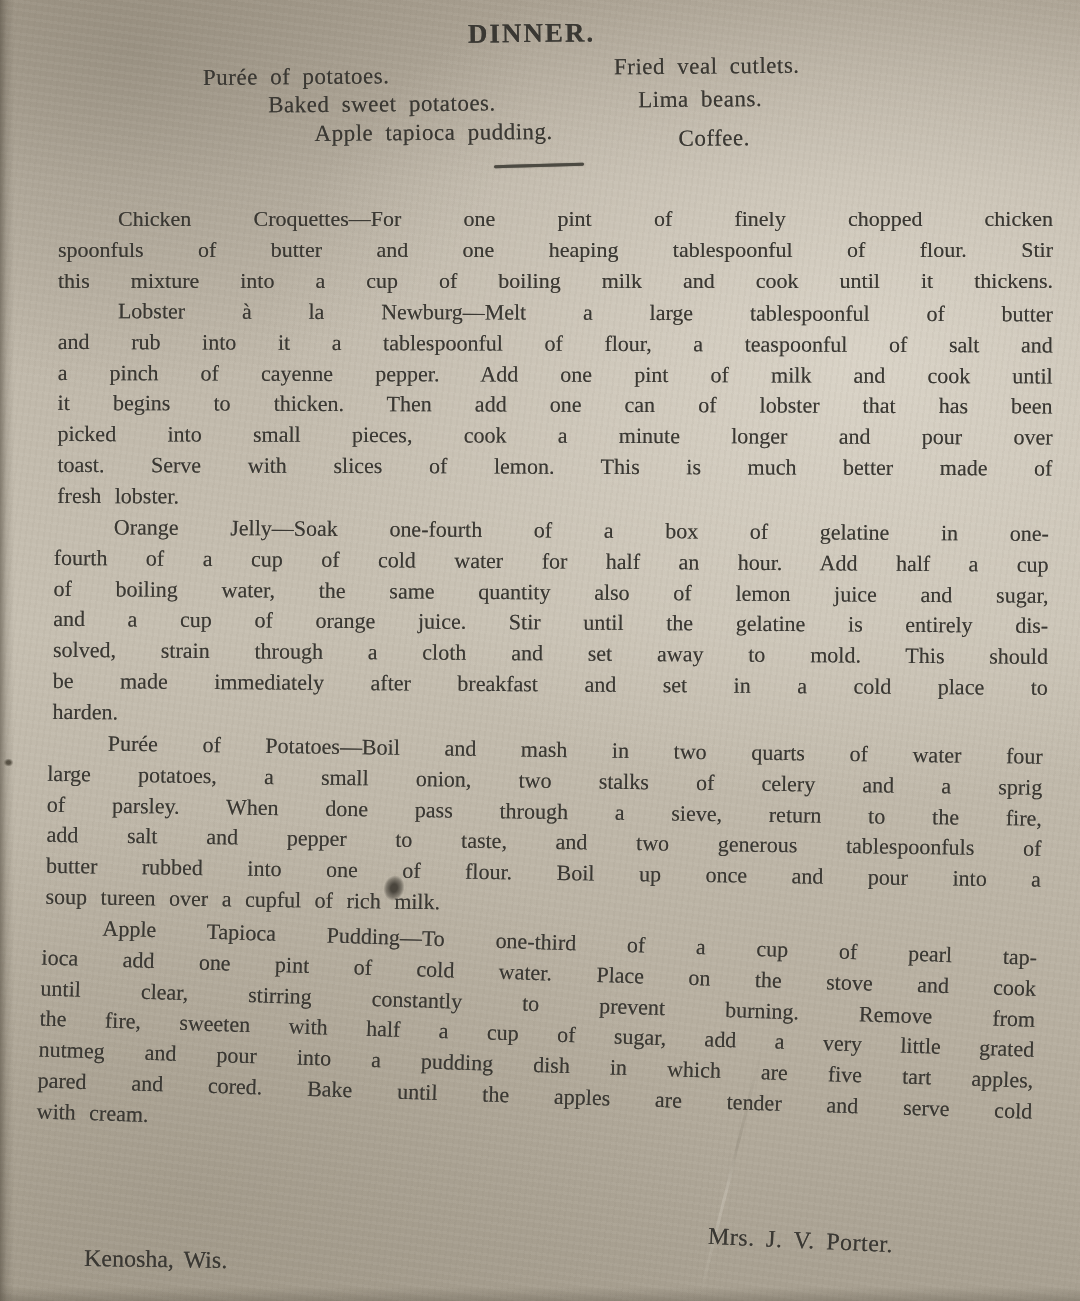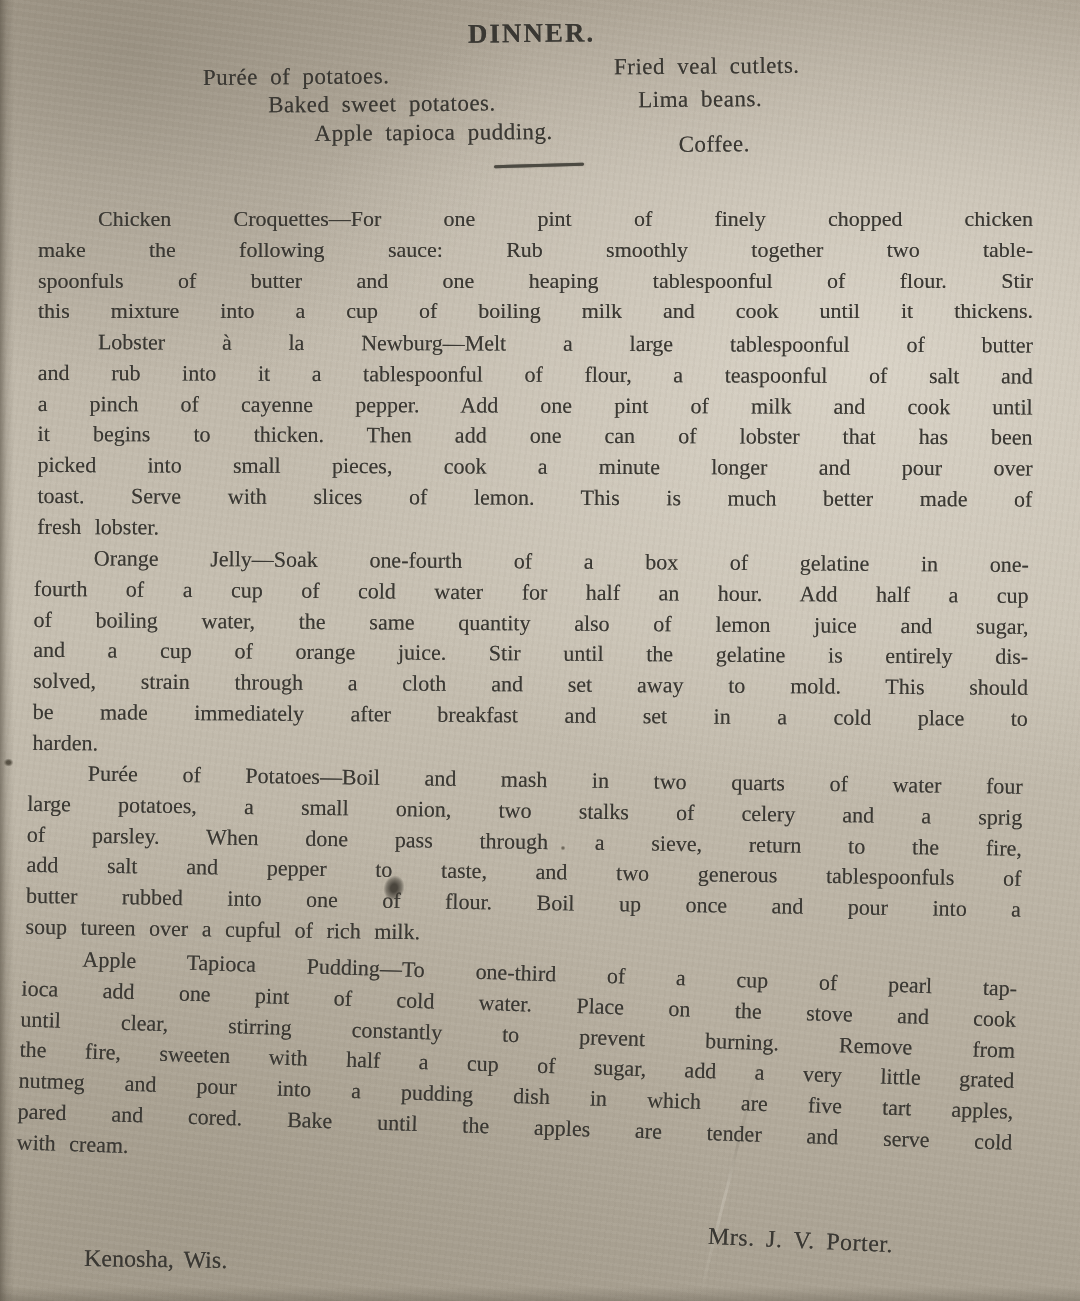--- a/index.html
+++ b/index.html
@@ -47,29 +47,29 @@
   .menu-row { position:absolute; left:0; width:100%; height:30px; }
   .menu-row .mi { position:absolute; font-size:23px; letter-spacing:0.5px; word-spacing:6px; white-space:nowrap; text-shadow: 0 0 0.6px rgba(58,56,51,0.65); }
   .menu-row:nth-child(1) { top:57px; }
   .menu-row:nth-child(2) { top:88px; }
   .menu-row:nth-child(3) { top:117px; }
   .menu-row:nth-child(1) .m-left  { left:203px; top:5px; }
   .menu-row:nth-child(1) .m-right { left:614px; top:-2px; }
   .menu-row:nth-child(2) .m-left  { left:268px; top:2px; }
   .menu-row:nth-child(2) .m-right { left:638px; top:0; }
   .menu-row:nth-child(3) .m-left  { left:314px; top:2px; }
-  .menu-row:nth-child(3) .m-right { left:678px; top:16px; }
+  .menu-row:nth-child(3) .m-right { left:678px; top:10px; }
   .divider {
     position:absolute; left:494px; top:164px; width:90px; height:3px;
     background:#4c4a42; border-radius:2px; transform: rotate(-1.6deg);
     box-shadow: 0 0 1px rgba(76,74,66,0.8);
   }
 
   
-  .recipes { position:absolute; left:38px; top:204px; width:995px; }
+  .recipes { position:absolute; left:58px; top:204px; width:995px; }
   .para { transform-origin: 0 0; }
   .para-0 { transform: rotate(0deg); }
   .para-1 { transform: rotate(0.2deg); }
   .para-2 { transform: rotate(0.4deg) translateX(-4px); }
   .para-3 { transform: rotate(0.8deg) translateX(-10px); }
   .para-4 { transform: rotate(1.8deg) translateX(-15px); }
   .line {
     font-size:22px; line-height:30.8px; white-space:normal;
     text-align: justify; text-align-last: justify;
     text-shadow: 0 0 0.6px rgba(58,56,51,0.6);
@@ -131,21 +131,20 @@
           <span class="mi m-left">Apple tapioca pudding.</span>
           <span class="mi m-right">Coffee.</span>
         </div>
       </div>
     <div class="divider"></div>
   </header>
 
   <main class="recipes">
       <div class="para para-0">
         <div class="line first">Chicken Croquettes—For one pint of finely chopped chicken</div>
-        <div class="line">make the following sauce:  Rub smoothly together two table-</div>
         <div class="line">spoonfuls of butter and one heaping tablespoonful of flour.  Stir</div>
         <div class="line">this mixture into a cup of boiling milk and cook until it thickens.</div>
       </div>
       <div class="para para-1">
         <div class="line first">Lobster à la Newburg—Melt a large tablespoonful of butter</div>
         <div class="line">and rub into it a tablespoonful of flour, a teaspoonful of salt and</div>
         <div class="line">a pinch of cayenne pepper.  Add one pint of milk and cook until</div>
         <div class="line">it begins to thicken.  Then add one can of lobster that has been</div>
         <div class="line">picked into small pieces, cook a minute longer and pour over</div>
         <div class="line">toast.  Serve with slices of lemon.  This is much better made of</div>

